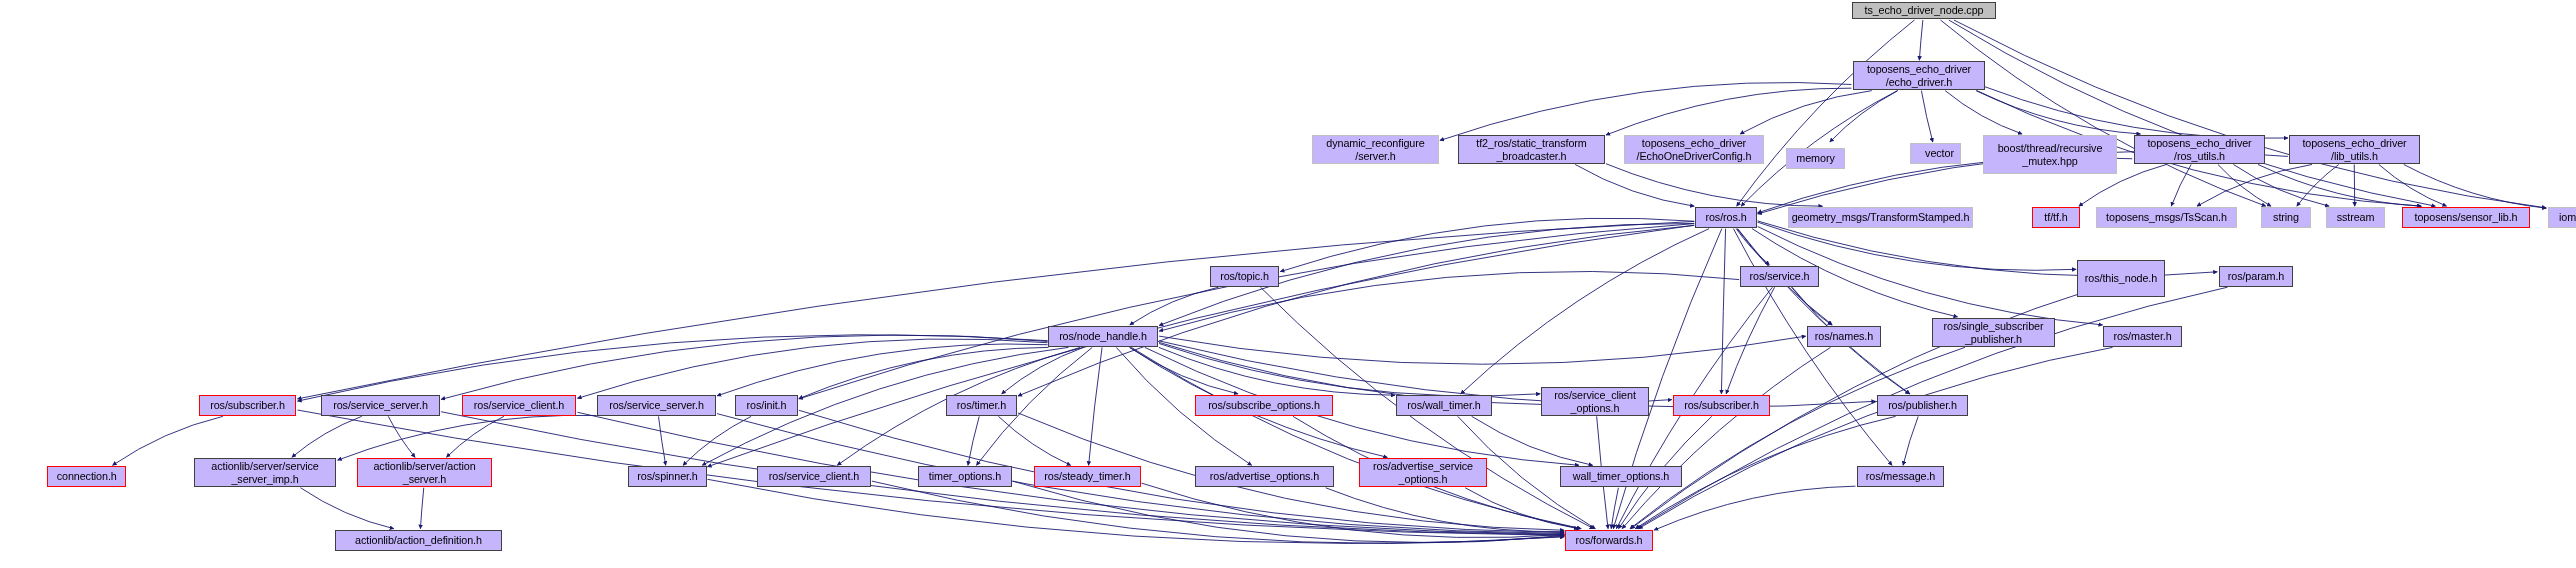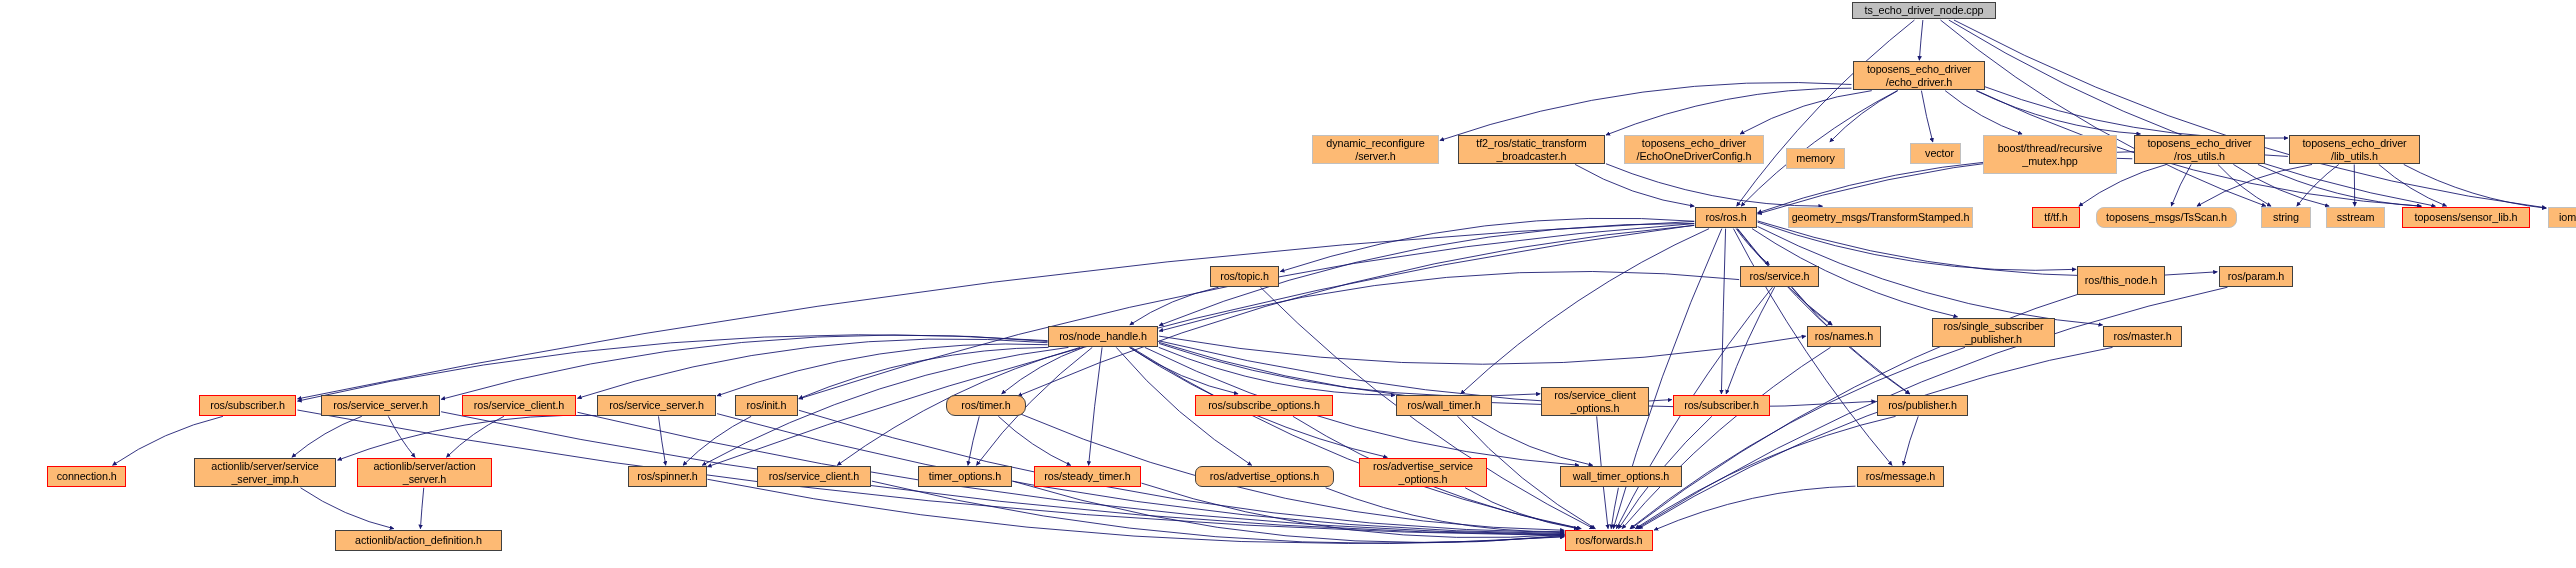--- a/index.html
+++ b/index.html
@@ -24,21 +24,21 @@
     height: 568px;
     pointer-events: none;
   }
   .node {
     position: absolute;
     box-sizing: border-box;
     display: flex;
     align-items: center;
     justify-content: center;
     text-align: center;
-    background: #fdba74;
+    background: #c4b5fd;
     border: 0.8px solid #c0c0c0;
     color: #000000;
     font-size: 10.8px;
     line-height: 1.12;
     letter-spacing: -0.1px;
     white-space: pre;
     cursor: pointer;
     z-index: 5;
   }
   .node.b-black  { border: 0.8px solid #404040; }
@@ -186,56 +186,56 @@
       <div class="node b-gray" style="left: 1866px; top: 143px; width: 51px; height: 21px; padding-left: 8px;"><span>vector</span></div>
       <div class="node b-gray" style="left: 1939px; top: 135px; width: 134px; height: 39px;"><span>boost/thread/recursive
 _mutex.hpp</span></div>
       <div class="node b-black" style="left: 2090px; top: 135px; width: 131px; height: 29px;"><span>toposens_echo_driver
 /ros_utils.h</span></div>
       <div class="node b-black" style="left: 2245px; top: 135px; width: 131px; height: 29px;"><span>toposens_echo_driver
 /lib_utils.h</span></div>
       <div class="node b-black" style="left: 1651px; top: 207px; width: 62px; height: 21px;"><span>ros/ros.h</span></div>
       <div class="node b-gray" style="left: 1744px; top: 207px; width: 185px; height: 21px;"><span>geometry_msgs/TransformStamped.h</span></div>
       <div class="node b-red" style="left: 1988px; top: 207px; width: 48px; height: 21px;"><span>tf/tf.h</span></div>
-      <div class="node b-gray" style="left: 2052px; top: 207px; width: 141px; height: 21px; border-radius: 8px;"><span>toposens_msgs/TsScan.h</span></div>
+      <div class="node b-gray" style="left: 2052px; top: 207px; width: 141px; height: 21px;"><span>toposens_msgs/TsScan.h</span></div>
       <div class="node b-gray" style="left: 2217px; top: 207px; width: 50px; height: 21px;"><span>string</span></div>
       <div class="node b-gray" style="left: 2282px; top: 207px; width: 59px; height: 21px;"><span>sstream</span></div>
       <div class="node b-red" style="left: 2358px; top: 207px; width: 128px; height: 21px;"><span>toposens/sensor_lib.h</span></div>
       <div class="node b-gray" style="left: 2504px; top: 207px; width: 59px; height: 21px;"><span>iomanip</span></div>
       <div class="node b-black" style="left: 1166px; top: 266px; width: 69px; height: 21px;"><span>ros/topic.h</span></div>
       <div class="node b-black" style="left: 1696px; top: 266px; width: 79px; height: 21px;"><span>ros/service.h</span></div>
-      <div class="node b-black" style="left: 2033px; top: 266px; width: 88px; height: 29px;"><span>ros/this_node.h</span></div>
+      <div class="node b-black" style="left: 2033px; top: 260px; width: 88px; height: 37px;"><span>ros/this_node.h</span></div>
       <div class="node b-black" style="left: 2175px; top: 266px; width: 74px; height: 21px;"><span>ros/param.h</span></div>
       <div class="node b-black" style="left: 1004px; top: 326px; width: 110px; height: 21px;"><span>ros/node_handle.h</span></div>
       <div class="node b-black" style="left: 1763px; top: 326px; width: 74px; height: 21px;"><span>ros/names.h</span></div>
       <div class="node b-black" style="left: 1888px; top: 318px; width: 123px; height: 29px;"><span>ros/single_subscriber
 _publisher.h</span></div>
       <div class="node b-black" style="left: 2059px; top: 326px; width: 79px; height: 21px;"><span>ros/master.h</span></div>
       <div class="node b-red" style="left: 155px; top: 395px; width: 97px; height: 21px;"><span>ros/subscriber.h</span></div>
       <div class="node b-black" style="left: 277px; top: 395px; width: 119px; height: 21px;"><span>ros/service_server.h</span></div>
       <div class="node b-red" style="left: 418px; top: 395px; width: 114px; height: 21px;"><span>ros/service_client.h</span></div>
       <div class="node b-black" style="left: 553px; top: 395px; width: 119px; height: 21px;"><span>ros/service_server.h</span></div>
       <div class="node b-black" style="left: 691px; top: 395px; width: 63px; height: 21px;"><span>ros/init.h</span></div>
-      <div class="node b-black" style="left: 902px; top: 395px; width: 80px; height: 21px; border-radius: 9px;"><span>ros/timer.h</span></div>
+      <div class="node b-black" style="left: 902px; top: 395px; width: 71px; height: 21px;"><span>ros/timer.h</span></div>
       <div class="node b-red" style="left: 1151px; top: 395px; width: 138px; height: 21px;"><span>ros/subscribe_options.h</span></div>
       <div class="node b-black" style="left: 1352px; top: 395px; width: 96px; height: 21px;"><span>ros/wall_timer.h</span></div>
       <div class="node b-black" style="left: 1497px; top: 387px; width: 108px; height: 29px;"><span>ros/service_client
 _options.h</span></div>
       <div class="node b-red" style="left: 1629px; top: 395px; width: 97px; height: 21px;"><span>ros/subscriber.h</span></div>
       <div class="node b-black" style="left: 1833px; top: 395px; width: 91px; height: 21px;"><span>ros/publisher.h</span></div>
       <div class="node b-red" style="left: 3.2px; top: 466px; width: 79px; height: 21px;"><span>connection.h</span></div>
       <div class="node b-black" style="left: 150px; top: 458px; width: 142px; height: 29px;"><span>actionlib/server/service
 _server_imp.h</span></div>
       <div class="node b-red" style="left: 313px; top: 458px; width: 135px; height: 29px;"><span>actionlib/server/action
 _server.h</span></div>
       <div class="node b-black" style="left: 584px; top: 466px; width: 79px; height: 21px;"><span>ros/spinner.h</span></div>
       <div class="node b-black" style="left: 713px; top: 466px; width: 114px; height: 21px;"><span>ros/service_client.h</span></div>
       <div class="node b-black" style="left: 874px; top: 466px; width: 94px; height: 21px; text-align: center;"><span>timer_options.h</span></div>
       <div class="node b-red" style="left: 990px; top: 466px; width: 107px; height: 21px;"><span>ros/steady_timer.h</span></div>
-      <div class="node b-black" style="left: 1151px; top: 466px; width: 139px; height: 21px; border-radius: 7px;"><span>ros/advertise_options.h</span></div>
+      <div class="node b-black" style="left: 1151px; top: 466px; width: 139px; height: 21px;"><span>ros/advertise_options.h</span></div>
       <div class="node b-red" style="left: 1315px; top: 458px; width: 128px; height: 29px;"><span>ros/advertise_service
 _options.h</span></div>
       <div class="node b-black" style="left: 1516px; top: 466px; width: 122px; height: 21px;"><span>wall_timer_options.h</span></div>
       <div class="node b-black" style="left: 1813px; top: 466px; width: 87px; height: 21px;"><span>ros/message.h</span></div>
       <div class="node b-black" style="left: 291px; top: 530px; width: 167px; height: 21px;"><span>actionlib/action_definition.h</span></div>
       <div class="node b-red" style="left: 1521px; top: 530px; width: 88px; height: 21px;"><span>ros/forwards.h</span></div>
     </div>
 </div>
 
 

